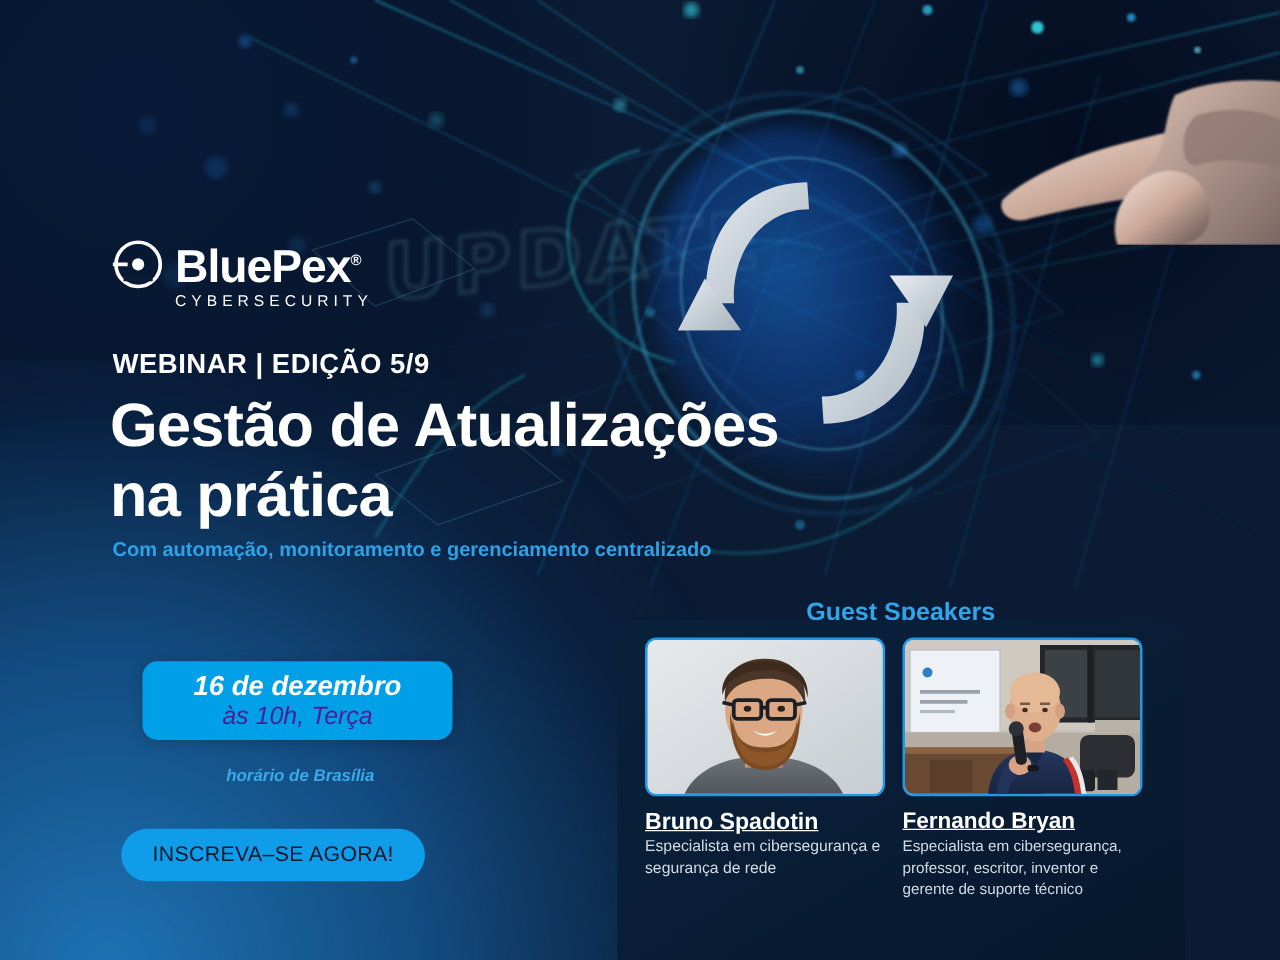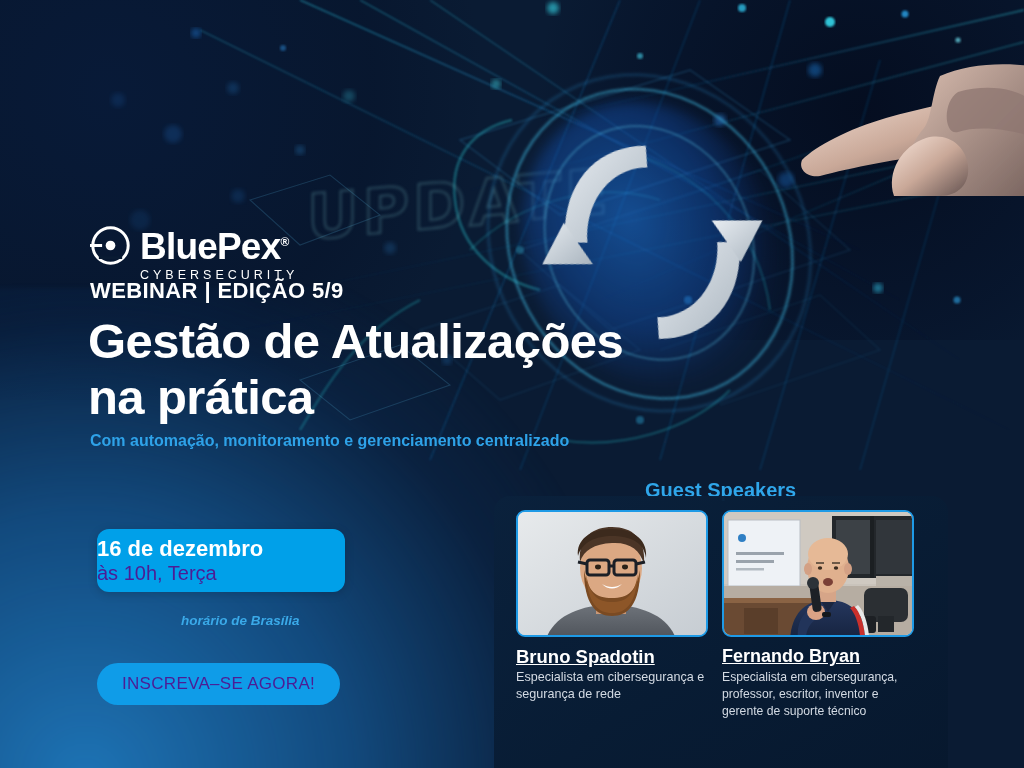--- a/index.html
+++ b/index.html
@@ -79,21 +79,21 @@
     width:206px; height:240px; border-radius:50%;
     border:2px solid rgba(90,200,235,0.35);
     filter:blur(1px);
   }
   .refresh-arrows { position:absolute; left:40px; top:38px; }
 
   
   .hand { position:absolute; right:-6px; top:-4px; width:240px; height:200px; }
 
   
-  .brand { position:absolute; left:90px; top:188px; display:flex; align-items:flex-start;margin-top:34px; }
+  .brand { position:absolute; left:90px; top:188px; display:flex; align-items:flex-start; }
   .brand-mark { width:41px; height:41px; margin-top:3px; }
   .brand-text { margin-left:9px; }
   .brand-name {
     font-size:37px; font-weight:700; color:#fff; letter-spacing:-0.8px;
     line-height:40px; position:relative; display:inline-block;
   }
   .brand-reg { font-size:12px; vertical-align:super; font-weight:700; }
   .brand-sub {
     font-size:12.5px; color:#fff; letter-spacing:4.0px;
     text-align:center; margin-top:1px; font-weight:400;
@@ -109,38 +109,39 @@
     font-size:49px; font-weight:700; color:#ffffff;
     line-height:56px; letter-spacing:-0.6px;
   }
   .subhead {
     position:absolute; left:90px; top:428px; width:560px;
     font-size:16px; font-weight:700; color:#2ea2e8; line-height:26px;
   }
 
   
   .date-badge {
-    position:absolute; left:97px; top:529px;
+    position:absolute; left:114px; top:529px;
     width:248px; height:63px; border-radius:12px;
     background:#00a0e9;
-    display:flex; flex-direction:column; align-items:flex-start; justify-content:center;
+    display:flex; flex-direction:column; align-items:center; justify-content:center;
     box-shadow:0 2px 10px rgba(0,0,0,0.18);
+    font-style:italic;
   }
   .date-main { font-size:22px; font-weight:700; color:#fff; line-height:25px; }
   .date-sub  { font-size:20px; font-weight:400; color:#4c1d95; line-height:24px; }
   .tz-note {
     position:absolute; left:181px; top:613px;
     font-size:13.5px; font-style:italic; font-weight:700; color:#3aa9e8;
   }
 
   
   .cta {
     position:absolute; left:97px; top:663px;
     height:42px; padding:0 25px; border-radius:21px;
-    background:#0f9ce8; color:#4c1d95;
+    background:#0f9ce8; color:#0f172a;
     font-size:17px; font-weight:500; letter-spacing:0.3px;
     display:flex; align-items:center; justify-content:center;
     border:none; cursor:pointer;
     font-family:"Liberation Sans", sans-serif;
   }
 
   
   .speakers-title {
     position:absolute; left:645px; top:479px;
     font-size:20px; font-weight:700; color:#2fa6ea;

